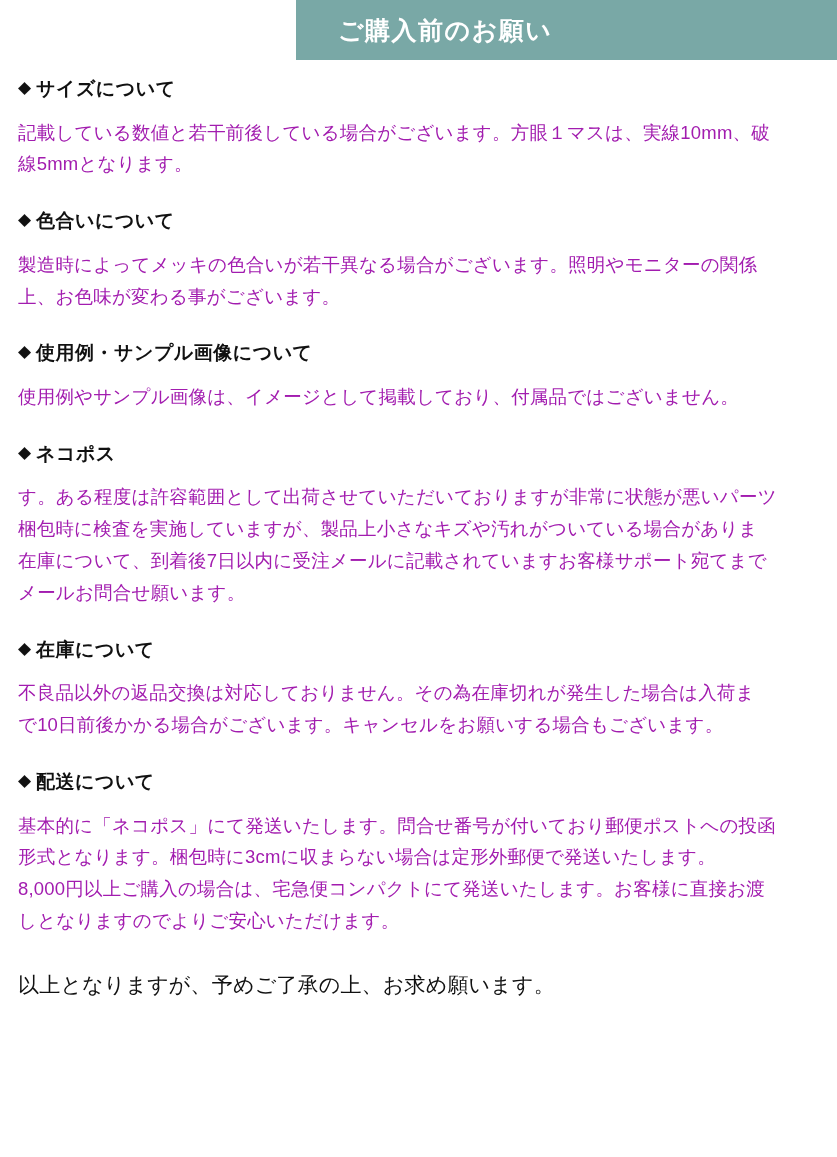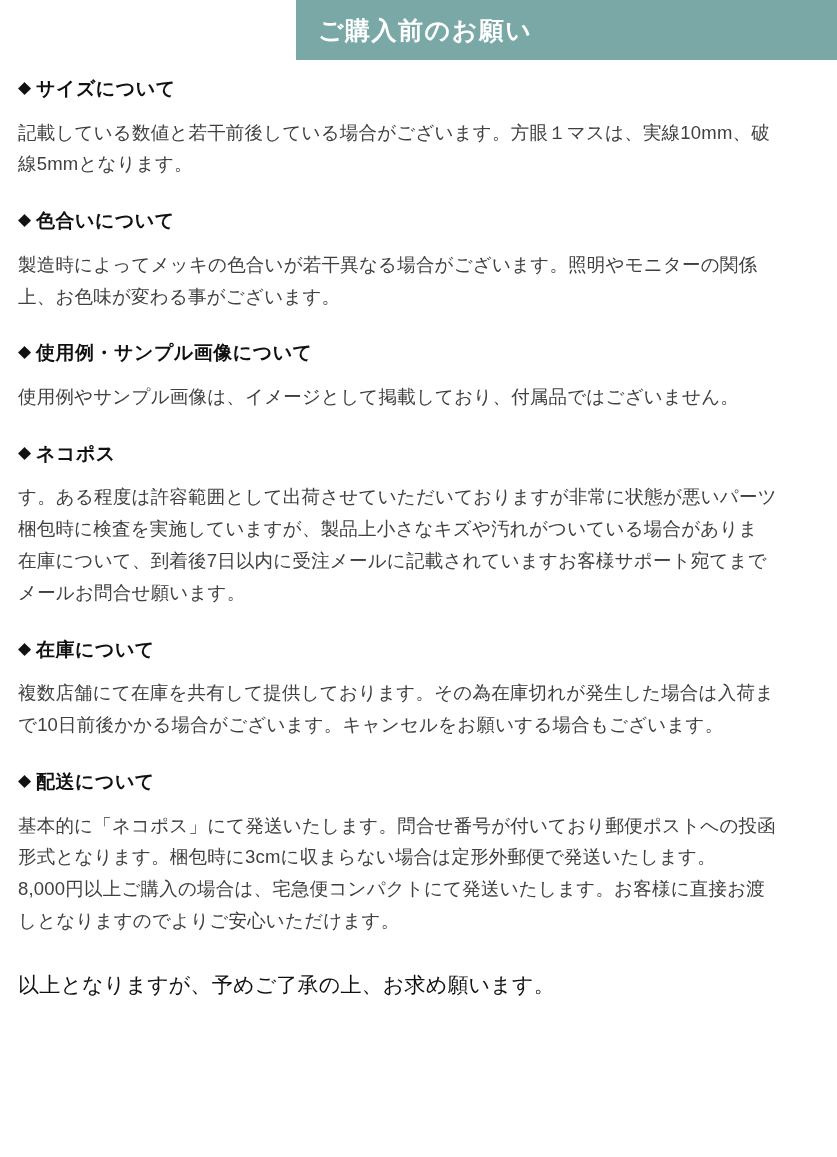--- a/index.html
+++ b/index.html
@@ -63,21 +63,21 @@
   .section-heading .diamond {
     position: absolute;
     left: 0;
     top: 16px;
     font-size: 17px;
     line-height: 1.45;
   }
   .section-body {
     font-size: 18.5px;
     line-height: 1.72;
-    color: #404040;
+    color: #a21caf;
     margin: 0;
     padding: 4px 0 12px 0;
     letter-spacing: 0.2px;
   }
   .section-body .line {
     display: block;
     white-space: nowrap;
   }
   .closing {
     padding-top: 18px;
@@ -89,21 +89,21 @@
     white-space: nowrap;
     letter-spacing: 0.2px;
   }
 </style>
 </head>
 <body>
 
 <div class="page">
 
   <div class="header-band">
-    <div class="header-bar" style="background: rgb(121, 168, 166);">
+    <div class="header-bar" style="background: rgb(121, 168, 166); padding-left: 20px;">
       <div class="header-title" style="color: rgb(255, 255, 255);">ご購入前のお願い</div>
     </div>
   </div>
 
   <div class="content">
 
     <div class="section">
       <div class="section-heading">
         <span class="diamond">◆</span>
         <span>サイズについて</span>
@@ -147,21 +147,21 @@
         <span class="line">メールお問合せ願います。</span>
       </div>
     </div>
 
     <div class="section">
       <div class="section-heading">
         <span class="diamond">◆</span>
         <span>在庫について</span>
       </div>
       <div class="section-body">
-        <span class="line">複数店舗にて在庫を共有して提供しております。その為在庫切れが発生した場合は入荷ま</span>
+        <span class="line">不良品以外の返品交換は対応しておりません。その為在庫切れが発生した場合は入荷ま</span>
         <span class="line">で10日前後かかる場合がございます。キャンセルをお願いする場合もございます。</span>
       </div>
     </div>
 
     <div class="section">
       <div class="section-heading">
         <span class="diamond">◆</span>
         <span>配送について</span>
       </div>
       <div class="section-body">

